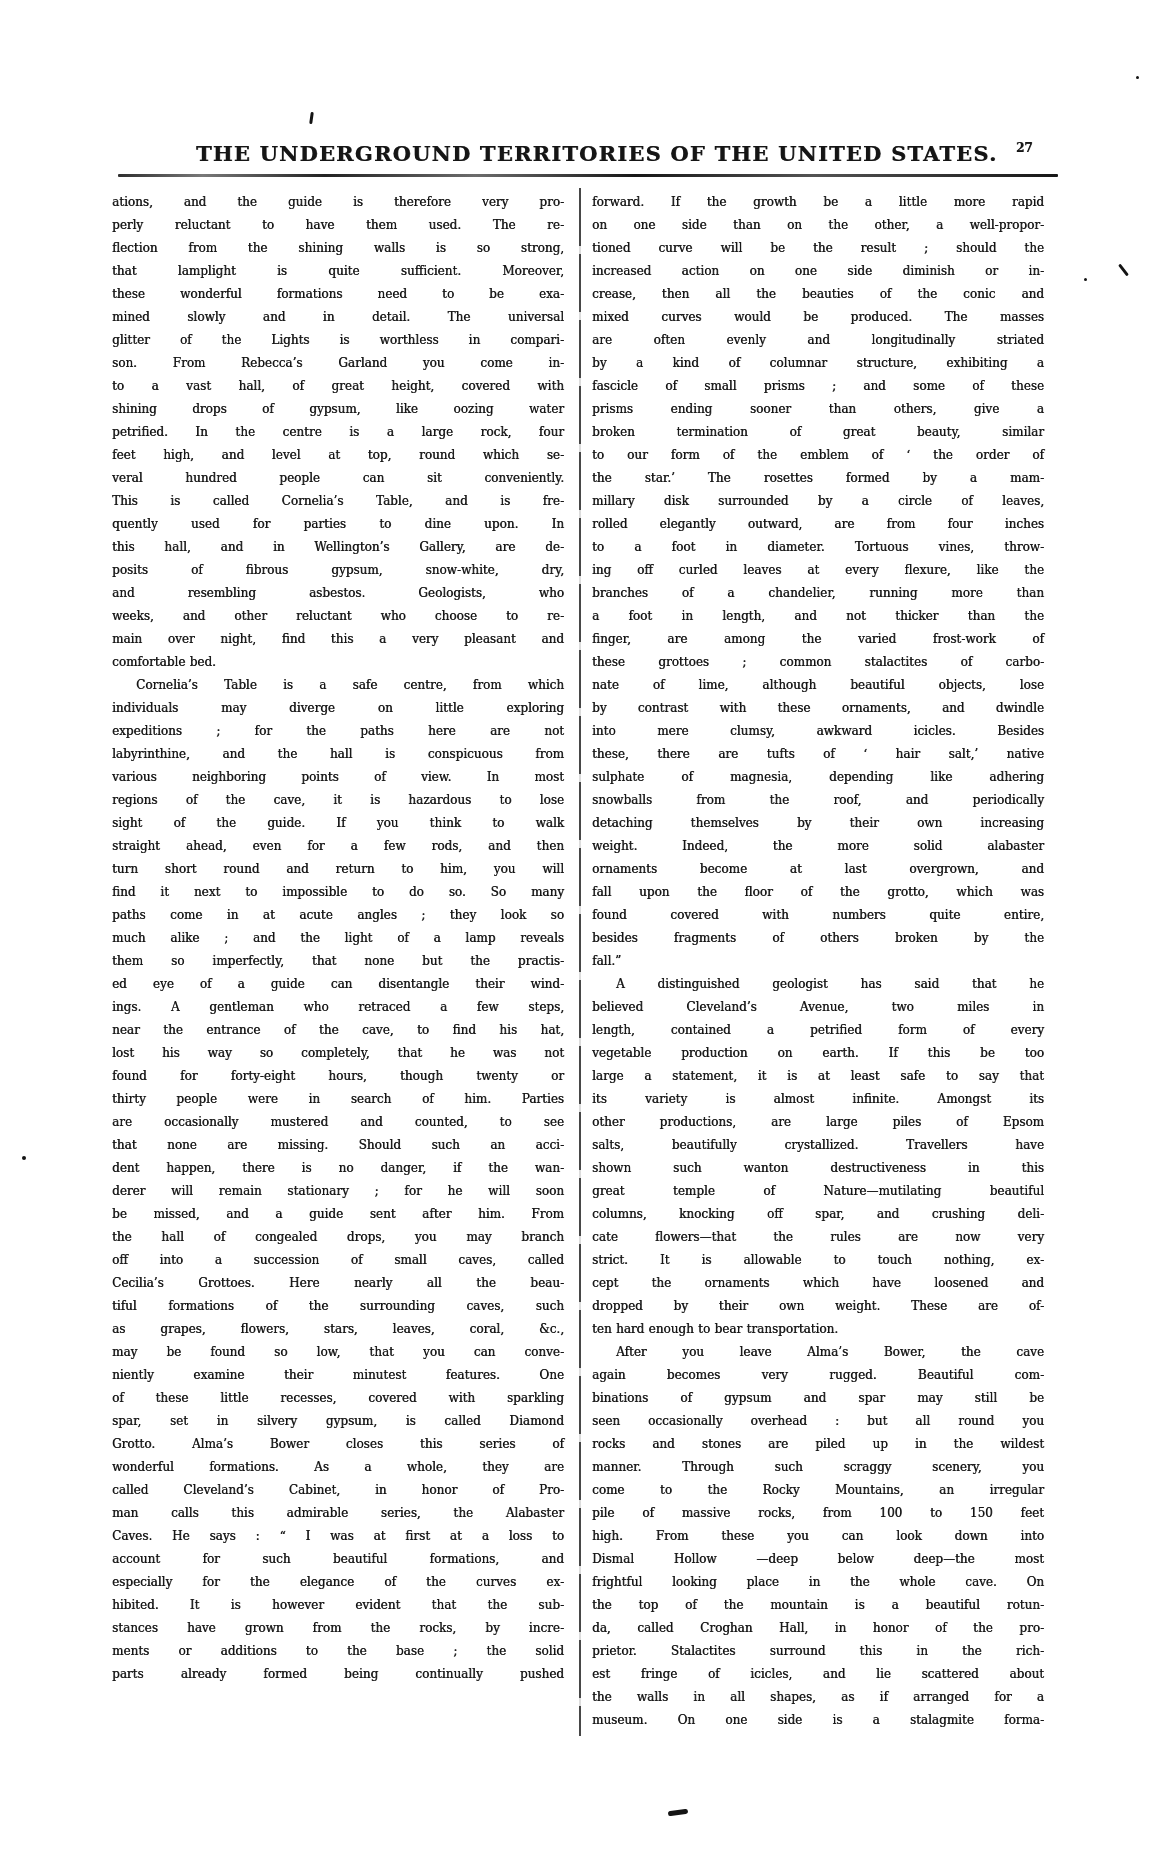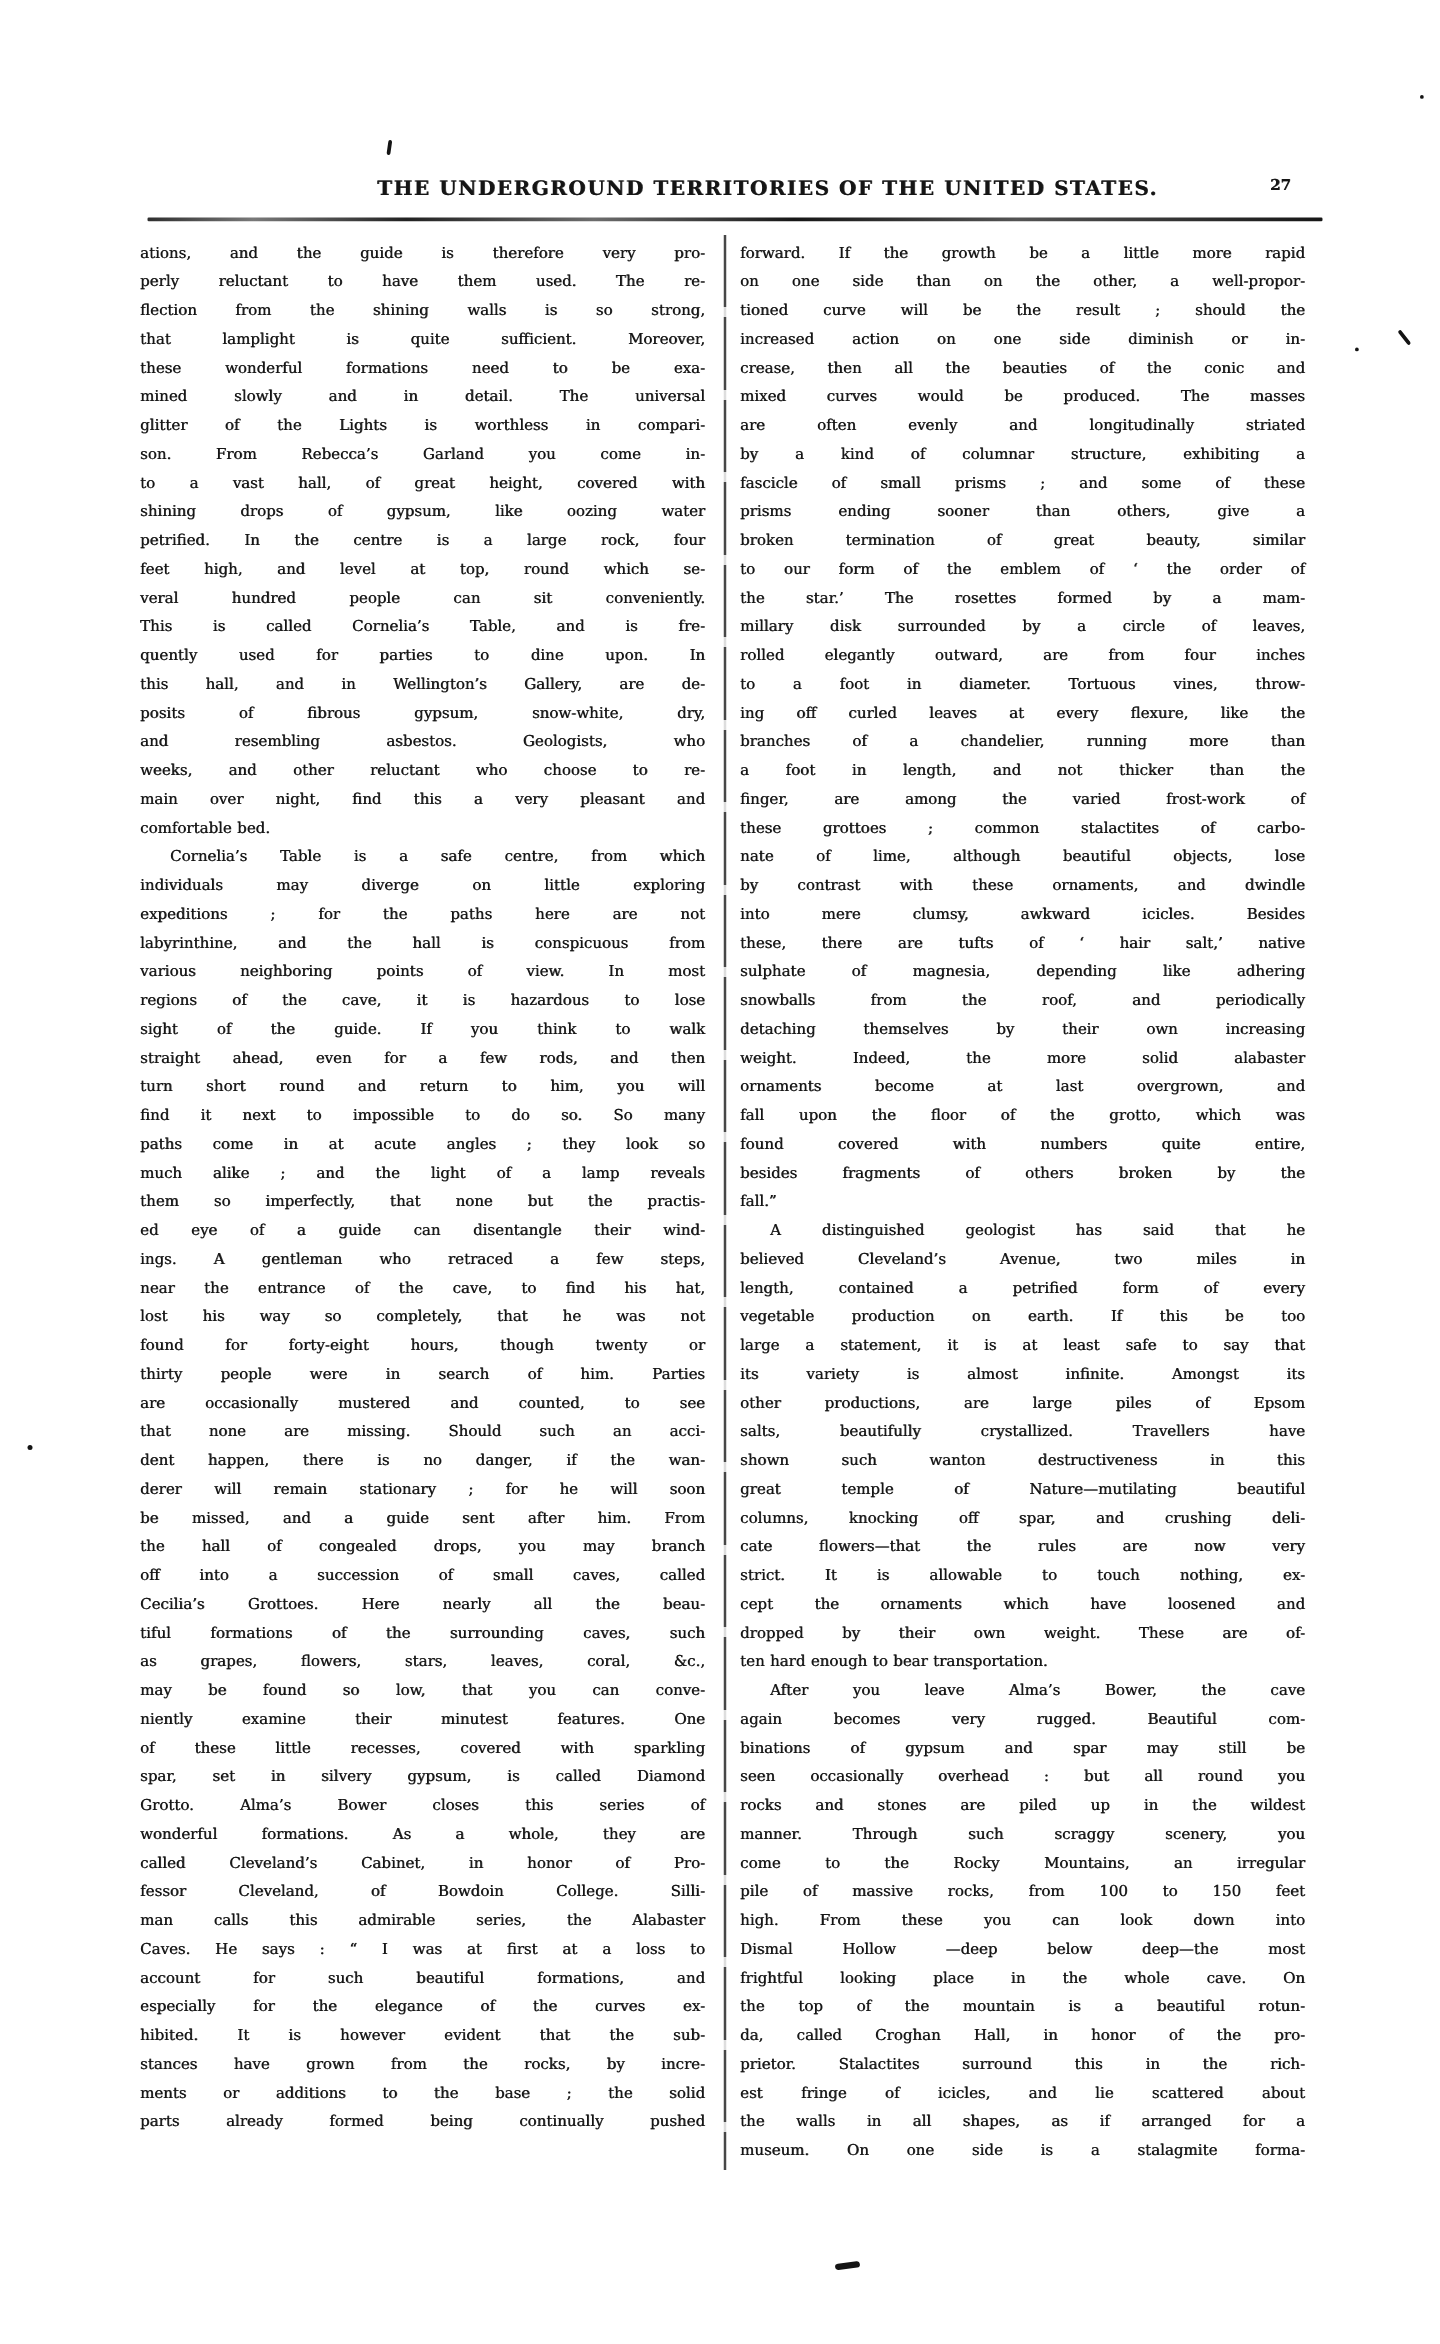--- a/index.html
+++ b/index.html
@@ -9,25 +9,24 @@
     background: #ffffff;
     font-family: "DejaVu Serif", serif;
     color: #151515;
     overflow: hidden;
   }
   .page-header-title {
     position: absolute;
     top: 141px; left: 196px; width: 748px;
     text-align: center;
     font-weight: bold;
-    font-size: 16px;
+    font-size: 21px;
     letter-spacing: 1.2px;
     white-space: nowrap;
     text-shadow: 0.5px 0 0 rgba(20,20,20,0.75);
-    margin-left: 44px;
   }
   .page-number {
     position: absolute;
     top: 141px; left: 1016px;
     font-weight: bold;
     font-size: 12px;
     text-shadow: 0.5px 0 0 rgba(20,20,20,0.75);
   }
   .header-rule {
     position: absolute;
@@ -127,21 +126,20 @@
     <div class="line">Cecilia’s Grottoes.  Here nearly all the beau-</div>
     <div class="line">tiful formations of the surrounding caves, such</div>
     <div class="line">as grapes, flowers, stars, leaves, coral, &amp;c.,</div>
     <div class="line">may be found so low, that you can conve-</div>
     <div class="line">niently examine their minutest features.  One</div>
     <div class="line">of these little recesses, covered with sparkling</div>
     <div class="line">spar, set in silvery gypsum, is called Diamond</div>
     <div class="line">Grotto.  Alma’s Bower closes this series of</div>
     <div class="line">wonderful formations.  As a whole, they are</div>
     <div class="line">called Cleveland’s Cabinet, in honor of Pro-</div>
-    <div class="line">fessor Cleveland, of Bowdoin College.  Silli-</div>
     <div class="line">man calls this admirable series, the Alabaster</div>
     <div class="line">Caves.  He says :  “ I was at first at a loss to</div>
     <div class="line">account for such beautiful formations, and</div>
     <div class="line">especially for the elegance of the curves ex-</div>
     <div class="line">hibited.  It is however evident that the sub-</div>
     <div class="line">stances have grown from the rocks, by incre-</div>
     <div class="line">ments or additions to the base ;  the solid</div>
     <div class="line">parts already formed being continually pushed</div>
   </div>
 

